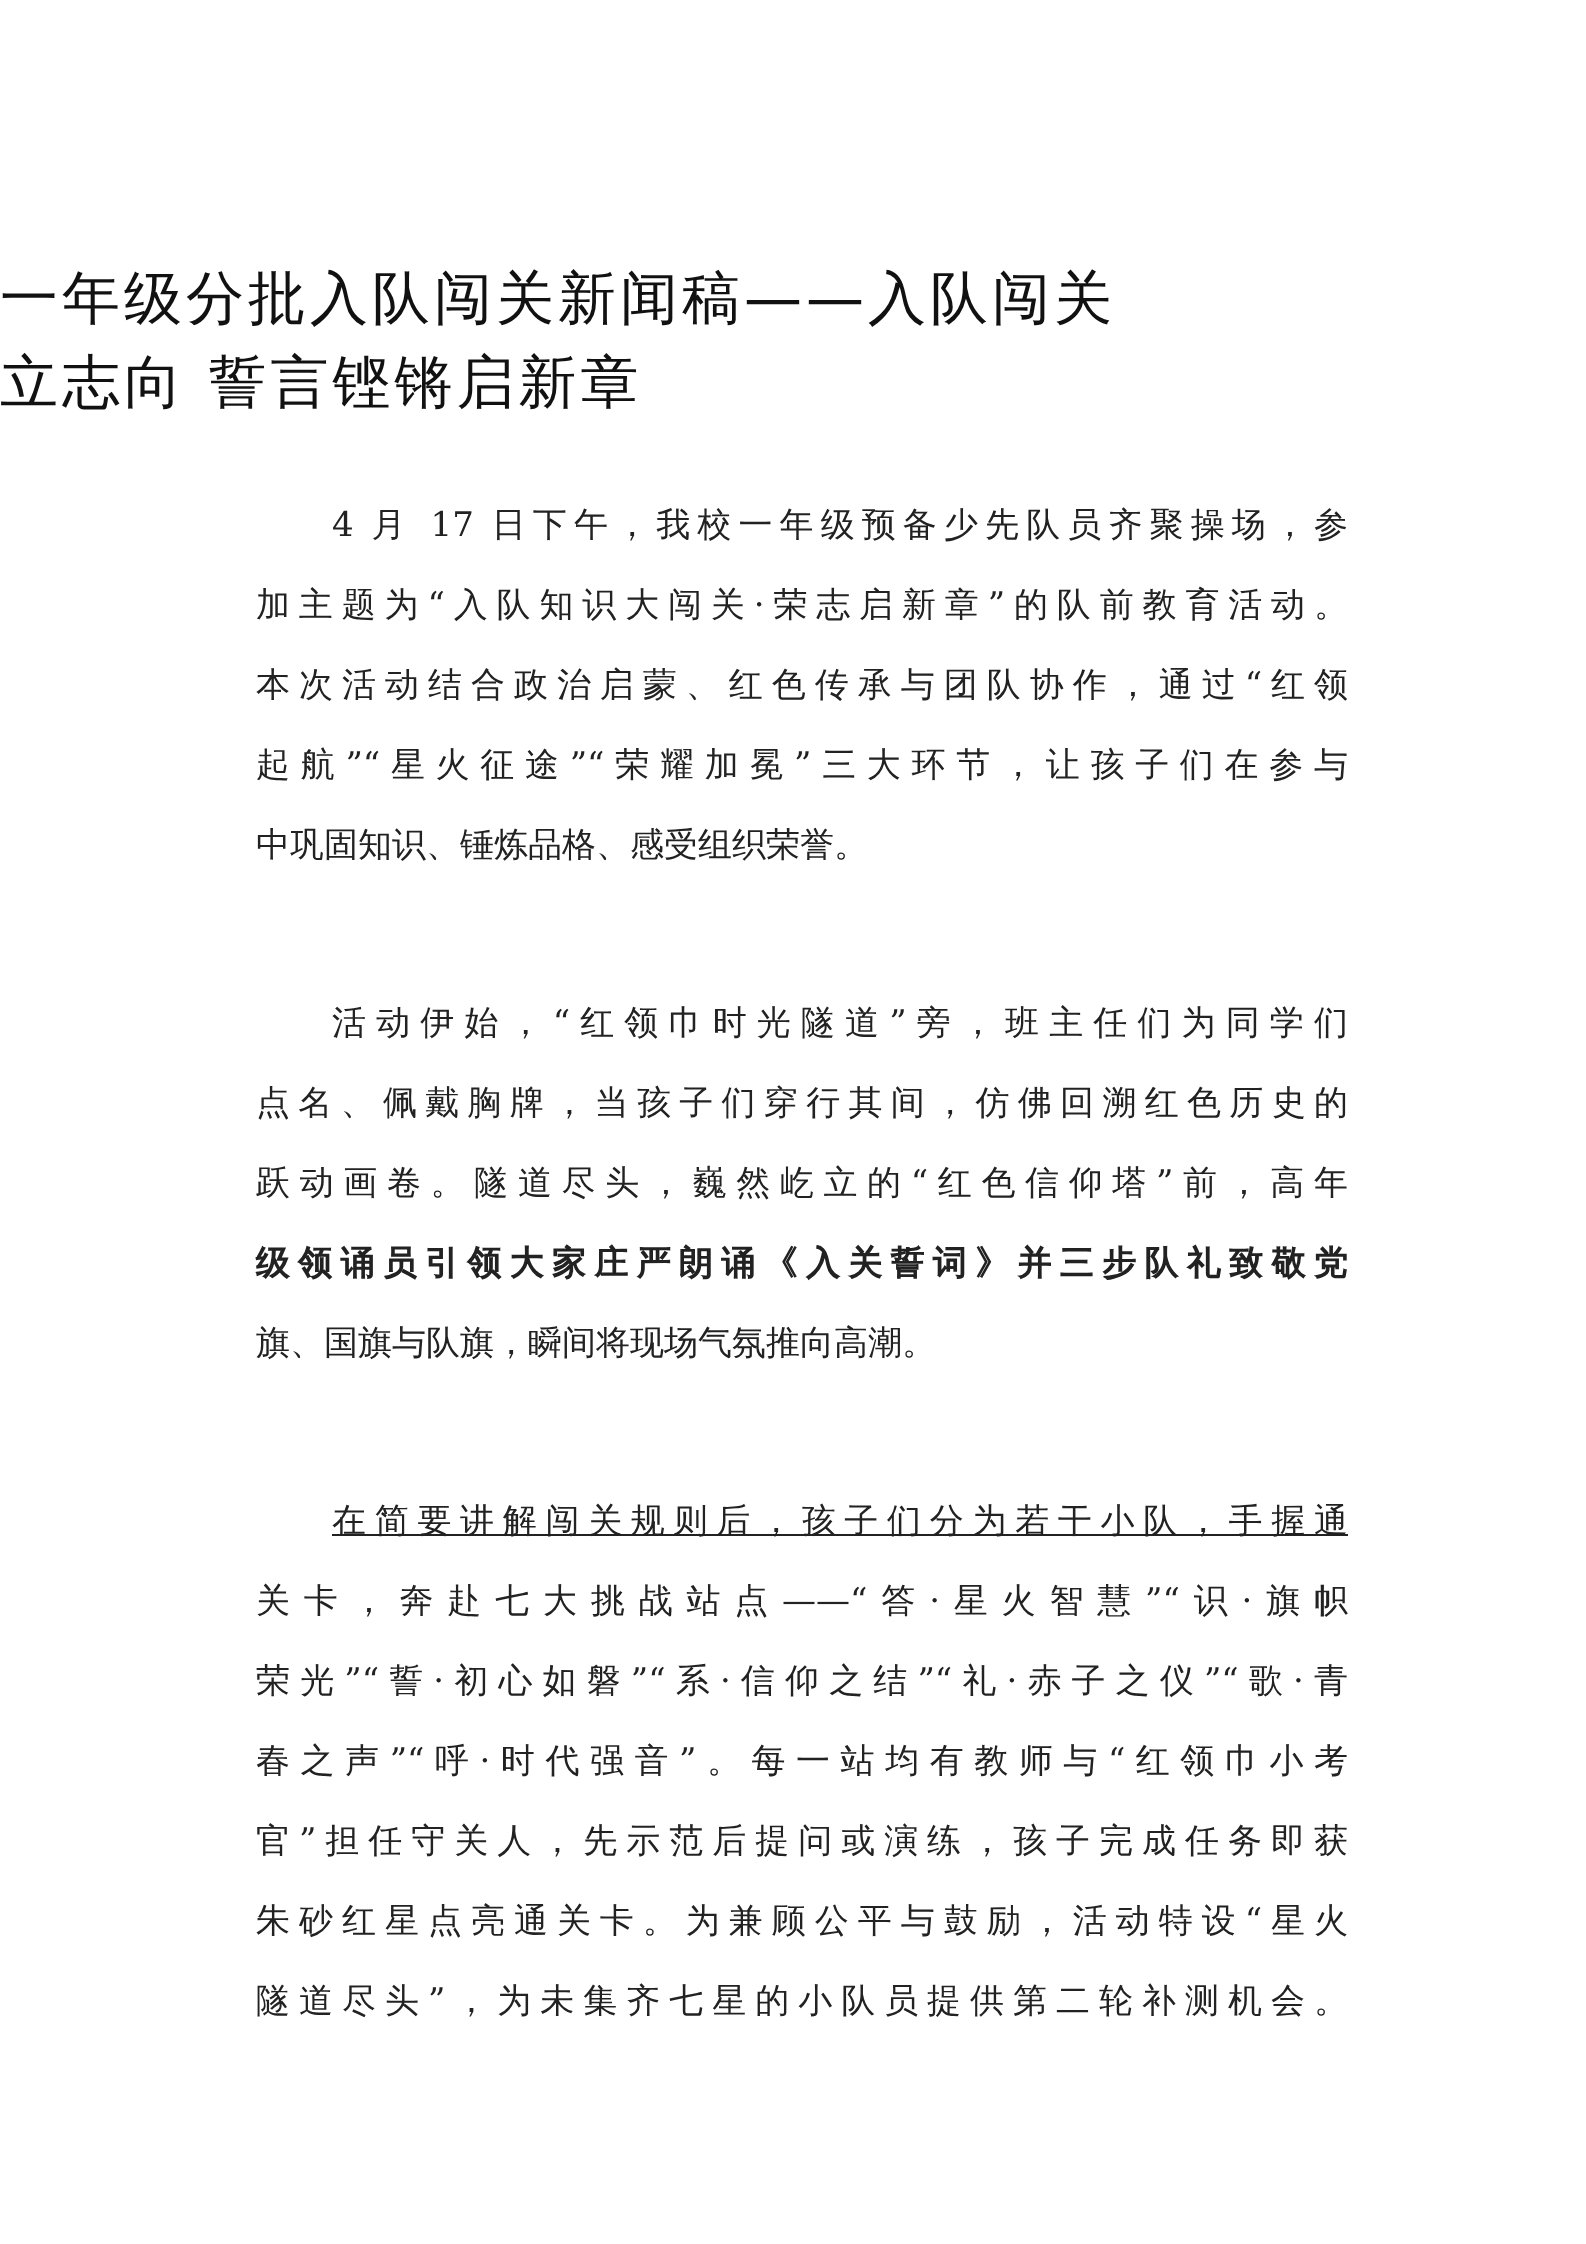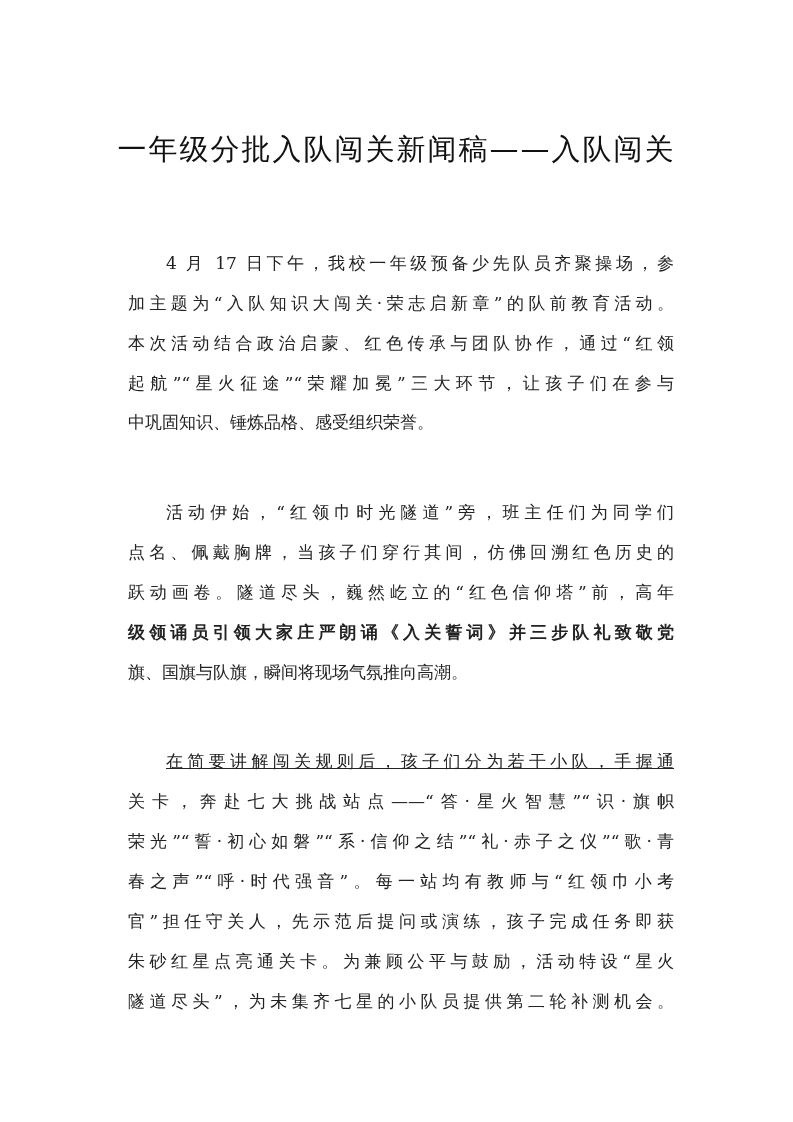--- a/index.html
+++ b/index.html
@@ -3,38 +3,39 @@
 <meta charset="utf-8">
 <style>
   html, body { margin: 0; padding: 0; background: #ffffff; }
   body {
     width: 793px; height: 1122px; position: relative; overflow: hidden;
     font-family: "DejaVu Serif", "Liberation Serif", serif;
     color: #1a1a1a;
   }
   .page { position: absolute; left: 0; top: 0; width: 793px; height: 1122px; background: #fff; }
   .title-line {
-    position: absolute; left: 0; width: 793px; text-align: center;
+    position: absolute; left: 0; width: 793px; 
     font-size: 29px; letter-spacing: 2px; color: #111; white-space: nowrap;
     font-family: "DejaVu Sans", "Liberation Sans", sans-serif; font-weight: normal;
   }
   .body-line {
     position: absolute; left: 128px; width: 546px; white-space: nowrap;
     font-size: 17px; color: #222; text-align: justify; text-align-last: justify;
     height: 24px; line-height: 24px;
   }
   .body-line.indent { left: 166px; width: 508px; }
   .body-line.last { text-align-last: left; }
 </style>
 </head>
 <body>
 
 <div class="page">
 
   <div class="title-line" style="top:130px;">一年级分批入队闯关新闻稿——入队闯关</div>
+  <div class="title-line" style="top:172px;">立志向 誓言铿锵启新章</div>
 
   <div>
     <div class="body-line indent" style="top:251px;">4 月 17 日下午，我校一年级预备少先队员齐聚操场，参</div>
     <div class="body-line" style="top:291px;">加主题为“入队知识大闯关·荣志启新章”的队前教育活动。</div>
     <div class="body-line" style="top:331px;">本次活动结合政治启蒙、红色传承与团队协作，通过“红领</div>
     <div class="body-line" style="top:371px;">起航”“星火征途”“荣耀加冕”三大环节，让孩子们在参与</div>
     <div class="body-line last" style="top:411px;font-family:Liberation Serif, serif;">中巩固知识、锤炼品格、感受组织荣誉。</div>
   </div>
 
   <div>

